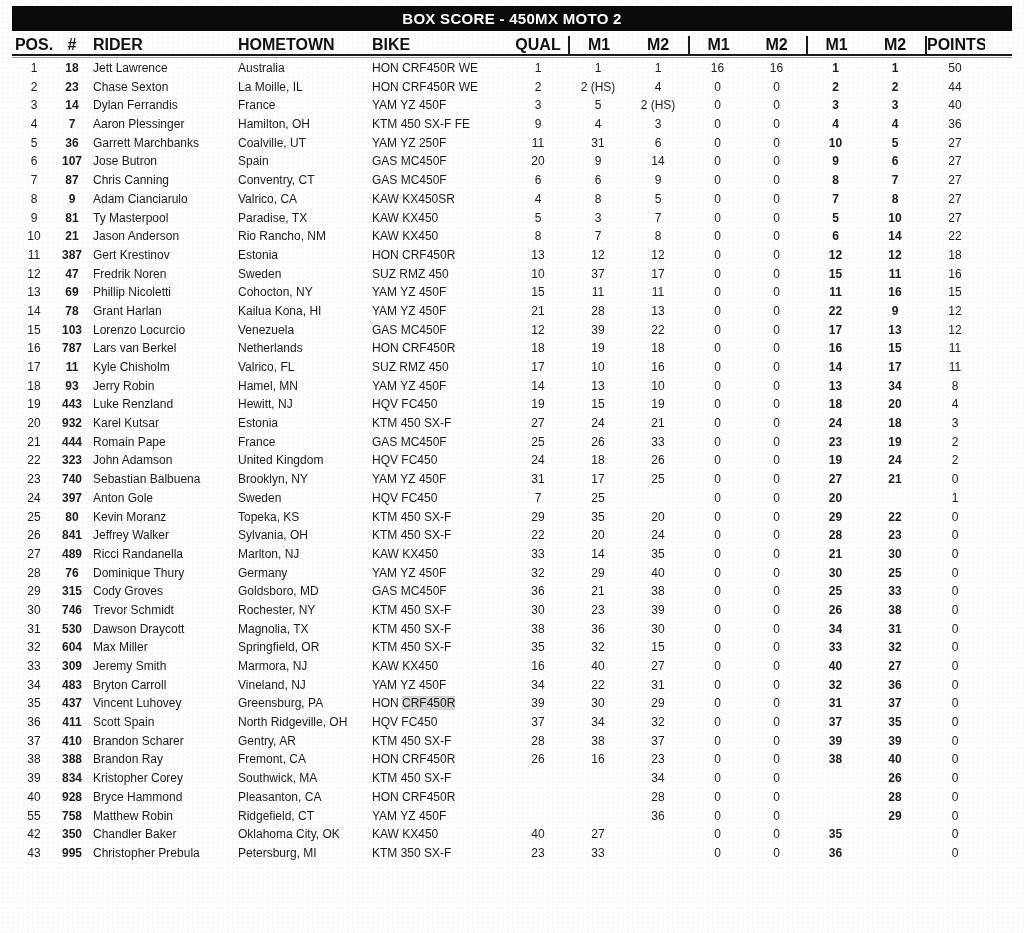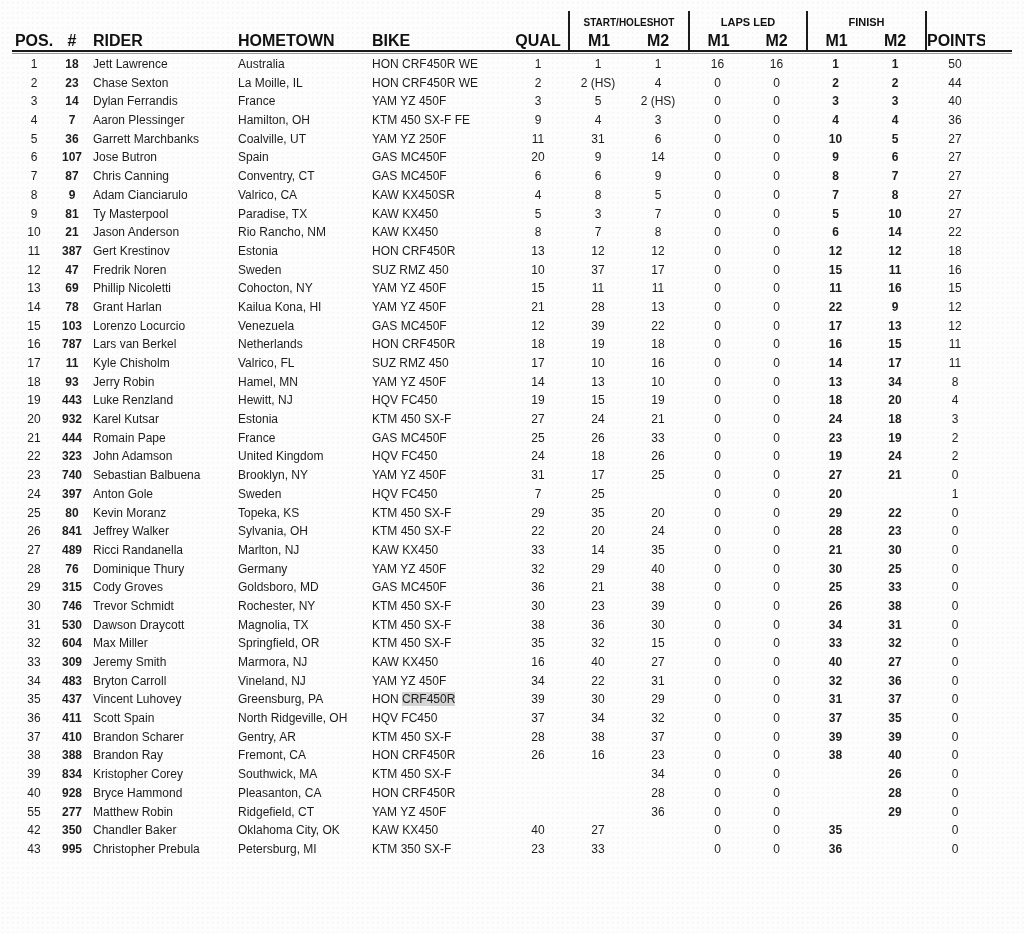--- a/index.html
+++ b/index.html
@@ -53,29 +53,25 @@
   .c2,.c3,.c4{text-align:left;padding-left:5px;}
   .c1,.c10,.c11{font-weight:bold;}
   .hl{background:#d4d4d4;}
 </style>
 </head>
 <body>
 
 <div class="sheet">
   <div class="content">
 
+    <div class="titlebar">
+      <span>BOX SCORE - 450MX MOTO 2</span>
+    </div>
 
     <div class="thead">
-      <div class="grid grow">
-        <div class="gcell g-spacer"></div>
-        <div class="gcell g-sh vline">START/HOLESHOT</div>
-        <div class="gcell g-ll vline">LAPS LED</div>
-        <div class="gcell g-fin vline">FINISH</div>
-        <div class="gcell g-end vline"></div>
-      </div>
       <div class="grid hrow">
         <div class="c c0">POS.</div>
         <div class="c c1">#</div>
         <div class="c c2">RIDER</div>
         <div class="c c3">HOMETOWN</div>
         <div class="c c4">BIKE</div>
         <div class="c c5">QUAL</div>
         <div class="c c6 vline">M1</div>
         <div class="c c7">M2</div>
         <div class="c c8 vline">M1</div>
@@ -685,21 +681,21 @@
           <div class="c c6"></div>
           <div class="c c7">28</div>
           <div class="c c8">0</div>
           <div class="c c9">0</div>
           <div class="c c10"></div>
           <div class="c c11">28</div>
           <div class="c c12">0</div>
         </div>
         <div class="grid trow">
           <div class="c c0">55</div>
-          <div class="c c1">277</div>
+          <div class="c c1">758</div>
           <div class="c c2">Matthew Robin</div>
           <div class="c c3">Ridgefield, CT</div>
           <div class="c c4">YAM YZ 450F</div>
           <div class="c c5"></div>
           <div class="c c6"></div>
           <div class="c c7">36</div>
           <div class="c c8">0</div>
           <div class="c c9">0</div>
           <div class="c c10"></div>
           <div class="c c11">29</div>

